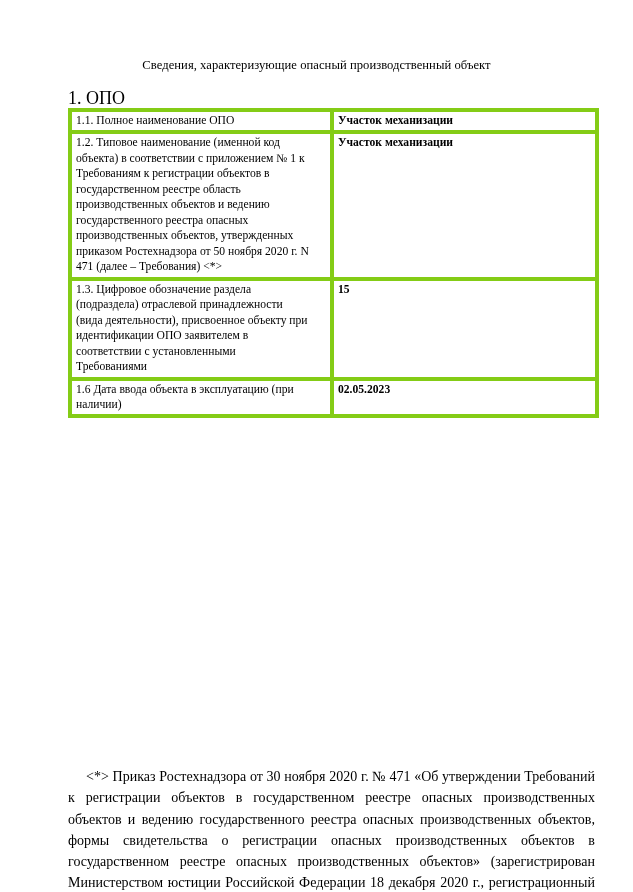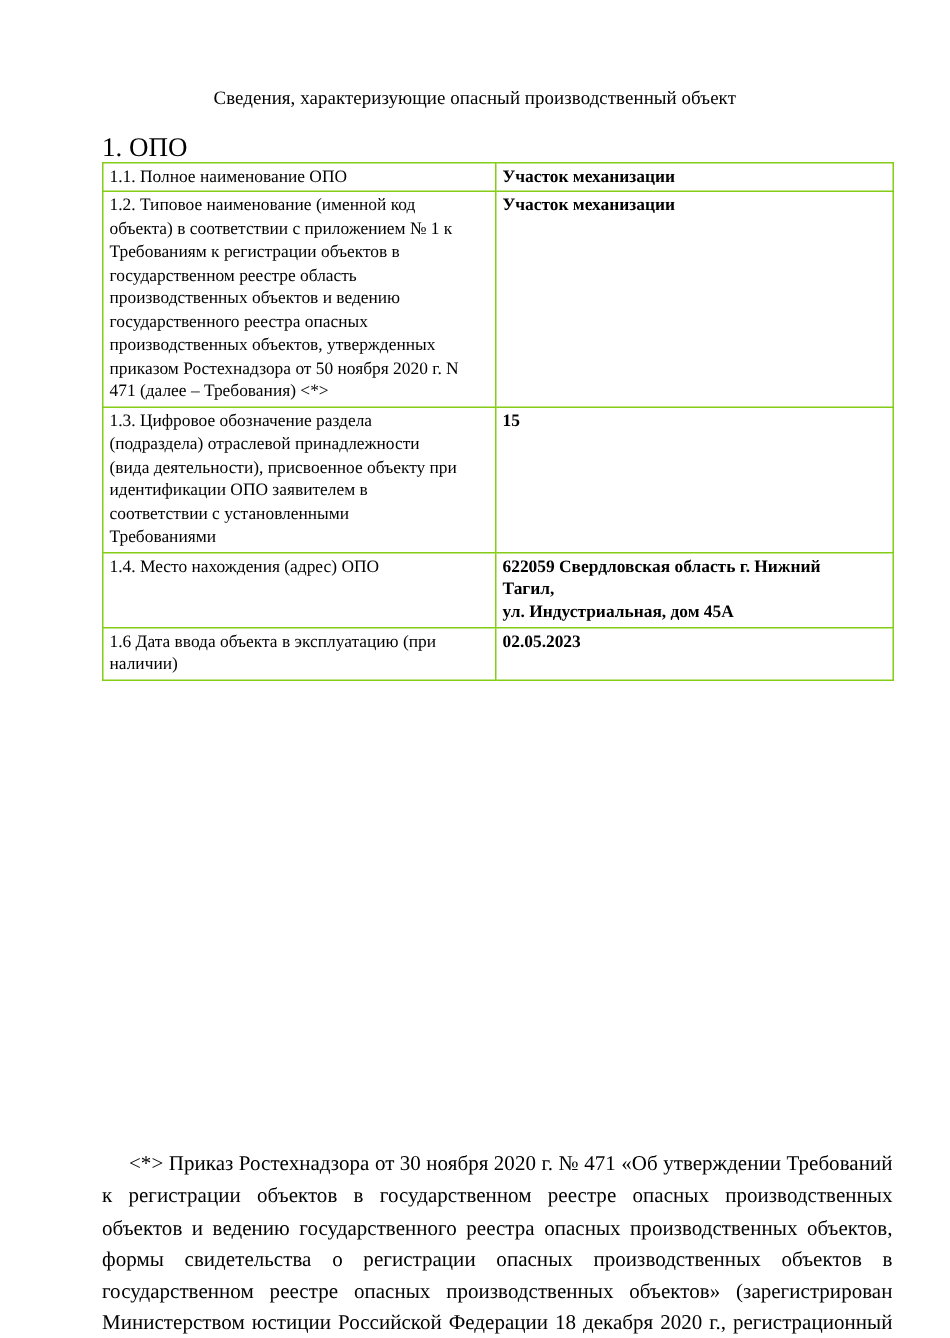--- a/index.html
+++ b/index.html
@@ -47,21 +47,21 @@
     position: absolute;
     left: 68px;
     top: 108px;
     width: 527px;
     border-collapse: collapse;
     table-layout: fixed;
     font-size: 11.6px;
     line-height: 1.335;
   }
   .opo-table td {
-    border: 1px solid #84cc16;
+    border: 4px solid #84cc16;
     vertical-align: top;
     padding: 1px 4px 2px 4px;
     margin-top: 23px;
   }
   .col-label { width: 262px; }
   .col-value { width: 265px; font-weight: bold; }
 
   .cell-line { display: block; white-space: pre; }
 
   .footnote {
@@ -123,30 +123,20 @@
             <span class="cell-line">идентификации ОПО заявителем в</span>
             <span class="cell-line">соответствии с установленными</span>
             <span class="cell-line">Требованиями</span>
           </td>
           <td class="col-value">
             <span class="cell-line">15</span>
           </td>
         </tr>
         <tr>
           <td class="col-label">
-            <span class="cell-line">1.4. Место нахождения (адрес) ОПО</span>
-          </td>
-          <td class="col-value">
-            <span class="cell-line">622059 Свердловская область г. Нижний</span>
-            <span class="cell-line">Тагил,</span>
-            <span class="cell-line">ул. Индустриальная, дом 45А</span>
-          </td>
-        </tr>
-        <tr>
-          <td class="col-label">
             <span class="cell-line">1.6 Дата ввода объекта в эксплуатацию (при</span>
             <span class="cell-line">наличии)</span>
           </td>
           <td class="col-value">
             <span class="cell-line">02.05.2023</span>
           </td>
         </tr>
       </tbody>
   </table>
 

